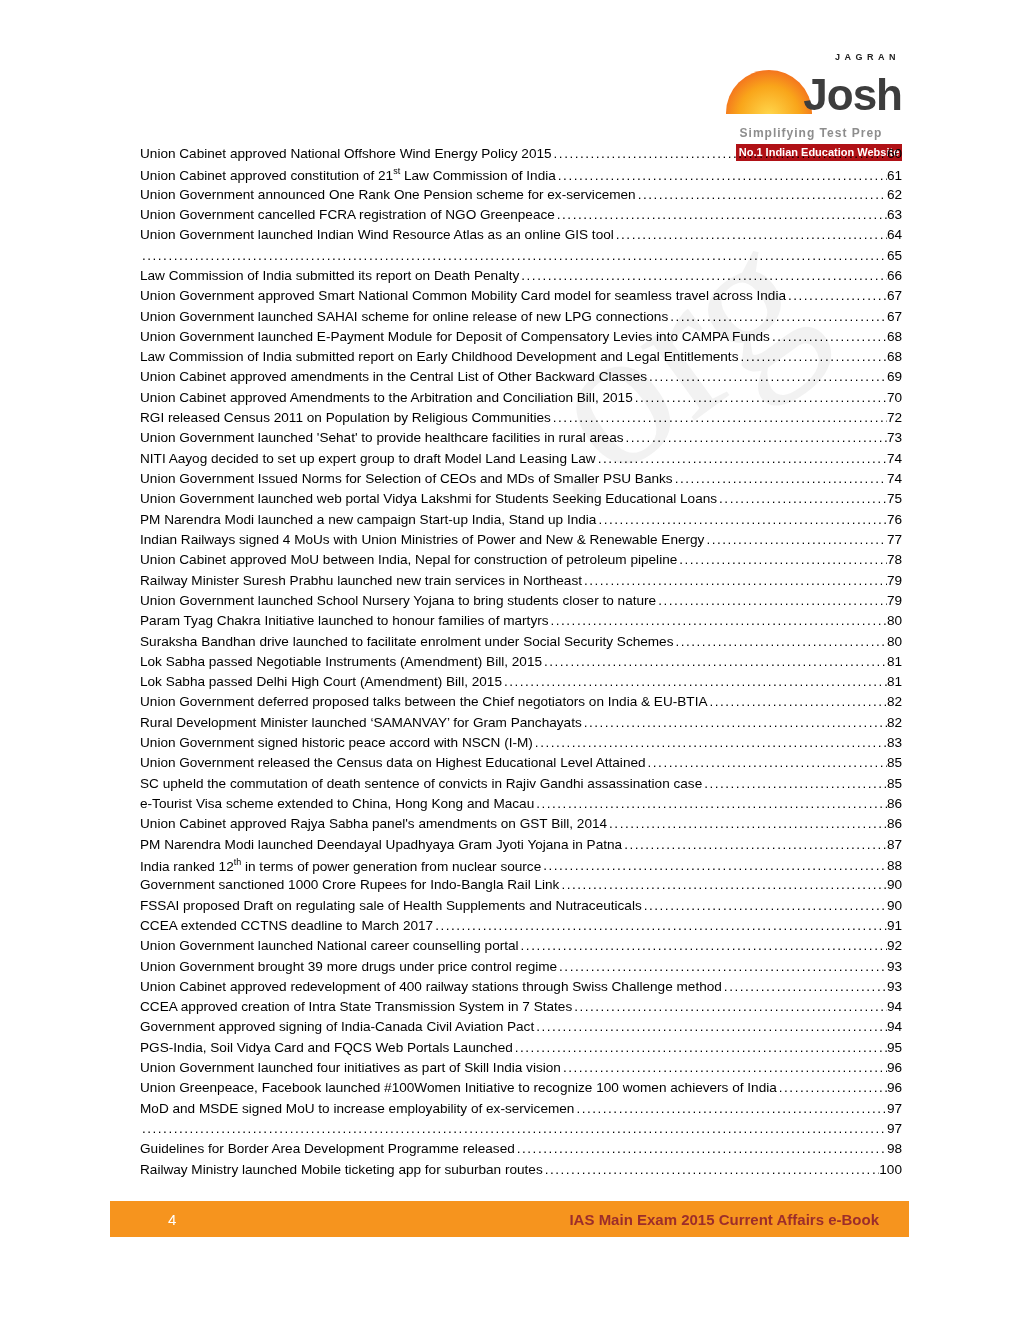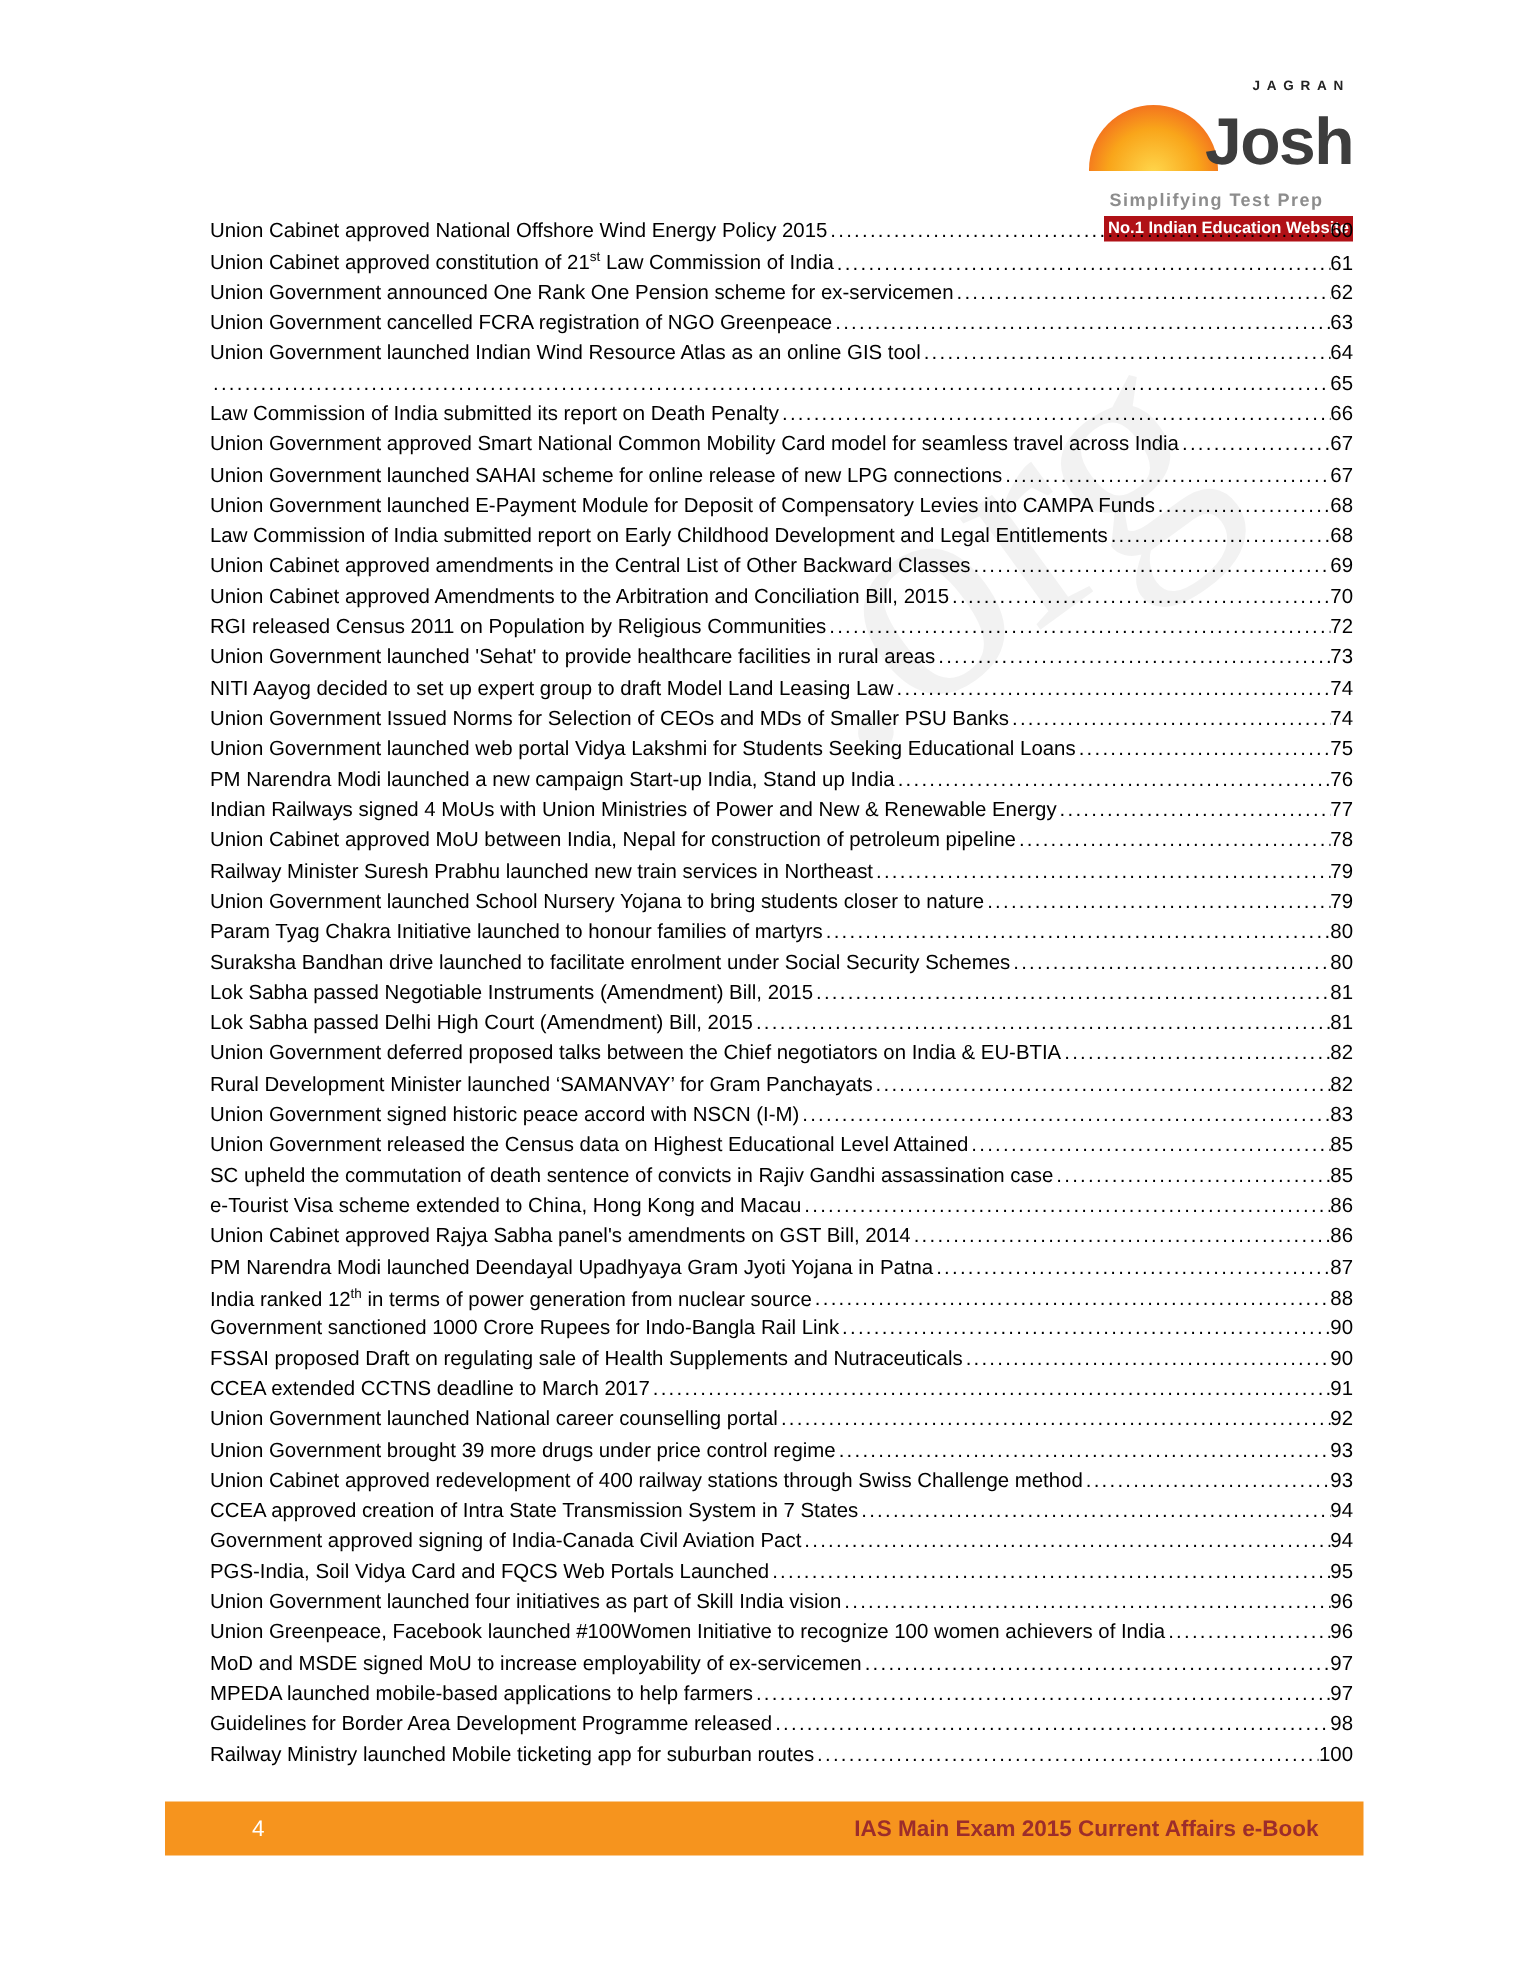--- a/index.html
+++ b/index.html
@@ -322,21 +322,20 @@
       <span class="t">Union Greenpeace, Facebook launched #100Women Initiative to recognize 100 women achievers of India</span>
       <span class="leader"></span>
       <span class="pg">96</span>
     </div>
     <div class="row">
       <span class="t">MoD and MSDE signed MoU to increase employability of ex-servicemen</span>
       <span class="leader"></span>
       <span class="pg">97</span>
     </div>
     <div class="row">
-      <span class="t">MPEDA launched mobile-based applications to help farmers</span>
       <span class="leader"></span>
       <span class="pg">97</span>
     </div>
     <div class="row">
       <span class="t">Guidelines for Border Area Development Programme released</span>
       <span class="leader"></span>
       <span class="pg">98</span>
     </div>
     <div class="row">
       <span class="t">Railway Ministry launched Mobile ticketing app for suburban routes</span>

